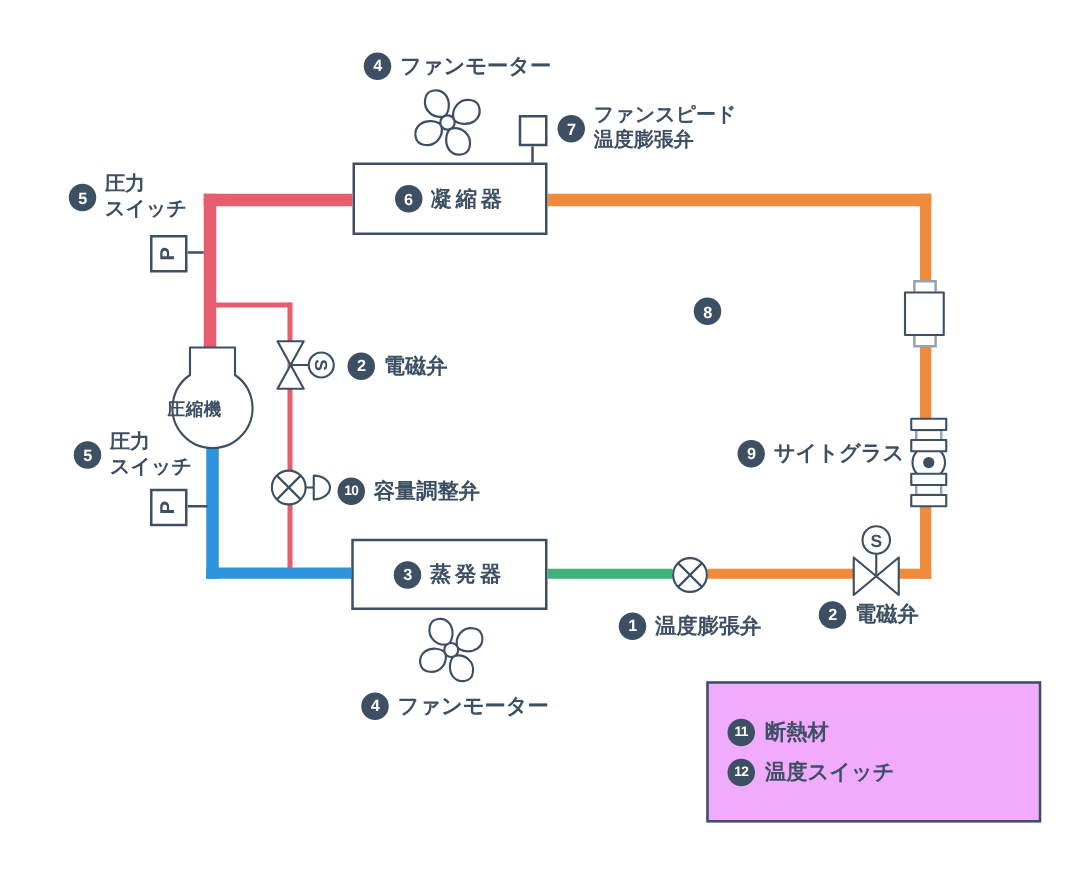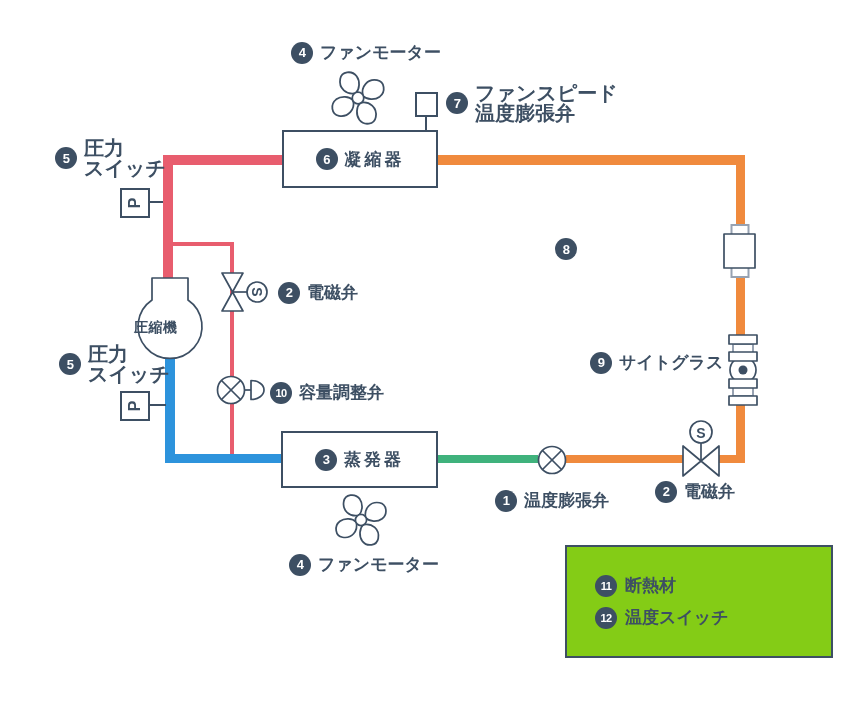--- a/index.html
+++ b/index.html
@@ -27,30 +27,30 @@
     font-family:"Liberation Sans","DejaVu Sans",sans-serif;}
   .box{position:absolute;z-index:2;background:#fff;border:2px solid var(--navy);
     box-sizing:border-box;display:flex;align-items:center;justify-content:center;}
   .lblrow{position:absolute;z-index:3;display:flex;align-items:center;gap:7px;
     font-weight:bold;font-size:17px;white-space:nowrap;color:var(--navy);}
   .lblrow.in-box{position:static;}
   .badge{min-width:22px;height:22px;border-radius:11px;background:var(--navy);
     color:#fff;display:flex;align-items:center;justify-content:center;
     font-size:13px;font-weight:bold;flex:none;letter-spacing:-0.5px;}
   .badge.two-digit{font-size:11px;}
-  .lbl-lines{font-size:20px;line-height:20px;}
+  .lbl-lines{font-size:16px;line-height:20px;}
   .spaced{letter-spacing:3px;}
   .pbox{position:absolute;z-index:2;width:30px;height:30px;background:#fff;
     border:2px solid var(--navy);box-sizing:border-box;display:flex;
     align-items:center;justify-content:center;}
   .pbox span{display:block;transform:rotate(-90deg);font-weight:bold;font-size:16px;}
   .legend{position:absolute;z-index:3;left:565px;top:545px;width:268px;height:113px;
-    background:#84cc16;border:2px solid var(--navy);box-sizing:border-box;
+    background:#f0abfc;border:2px solid var(--navy);box-sizing:border-box;
     display:flex;flex-direction:column;justify-content:center;gap:9px;
-    padding-left:28px;}
+    padding-left:15px;}
   .legend .row{display:flex;align-items:center;gap:8px;font-weight:bold;
     font-size:17px;white-space:nowrap;}
   .comp-lbl{position:absolute;z-index:3;left:134px;top:319px;width:72px;
     text-align:left;font-weight:bold;font-size:14px;letter-spacing:0.5px;}
 </style>
 </head>
 <body>
 
 <div class="stage">
 

